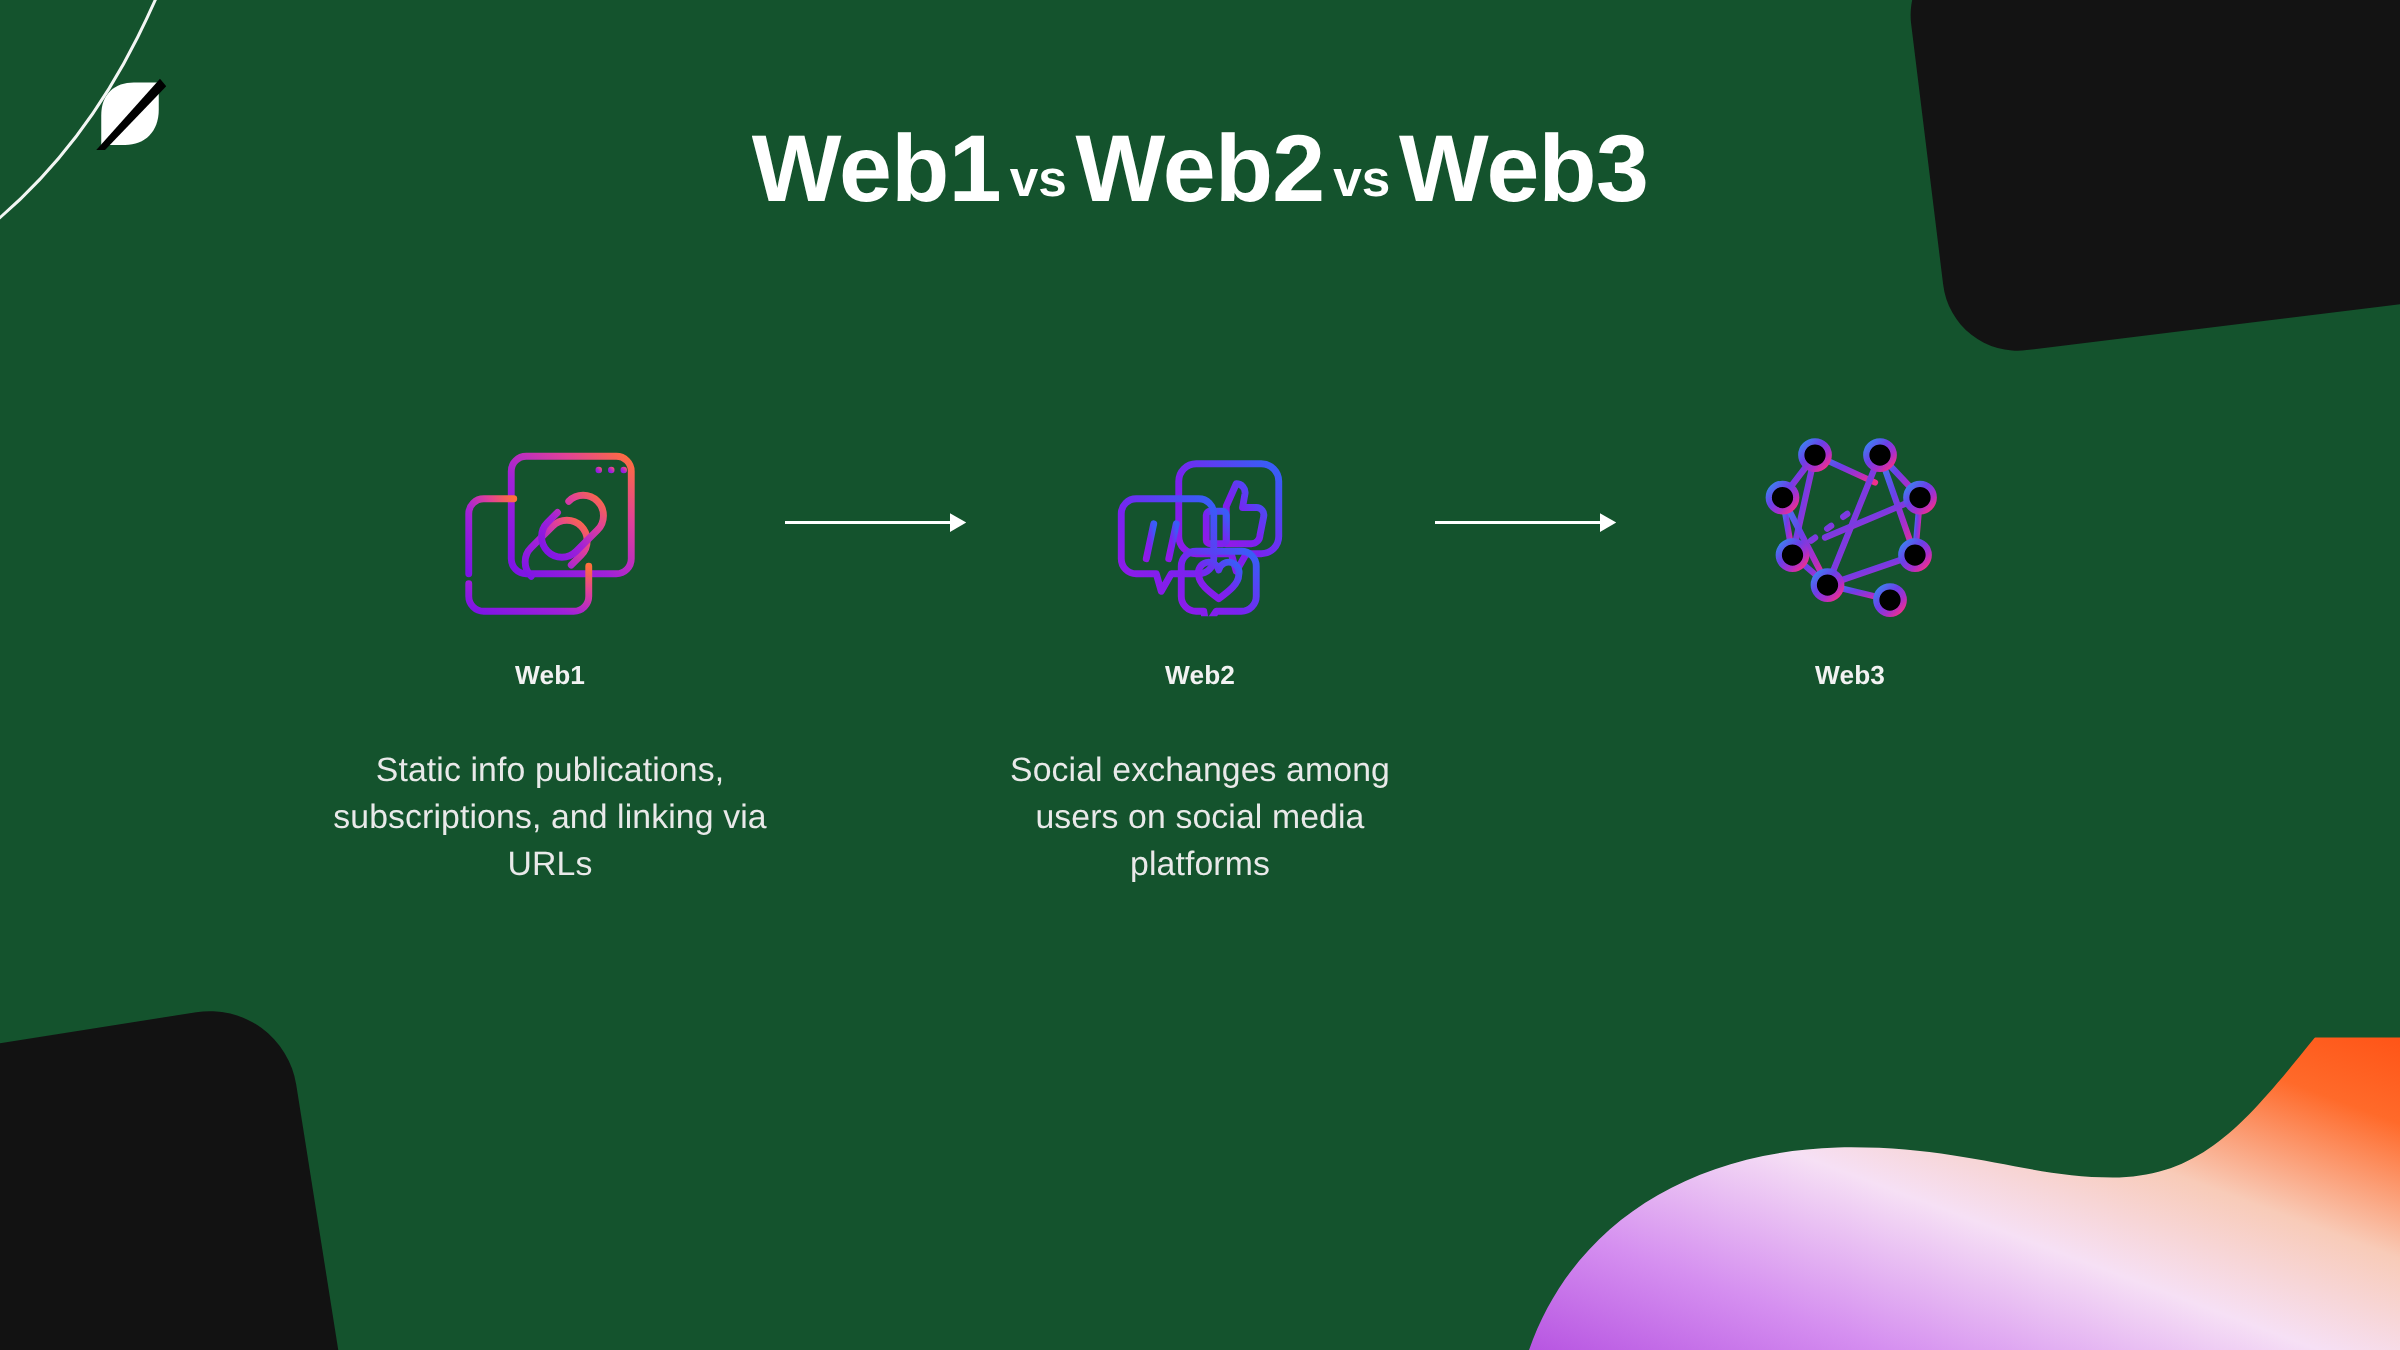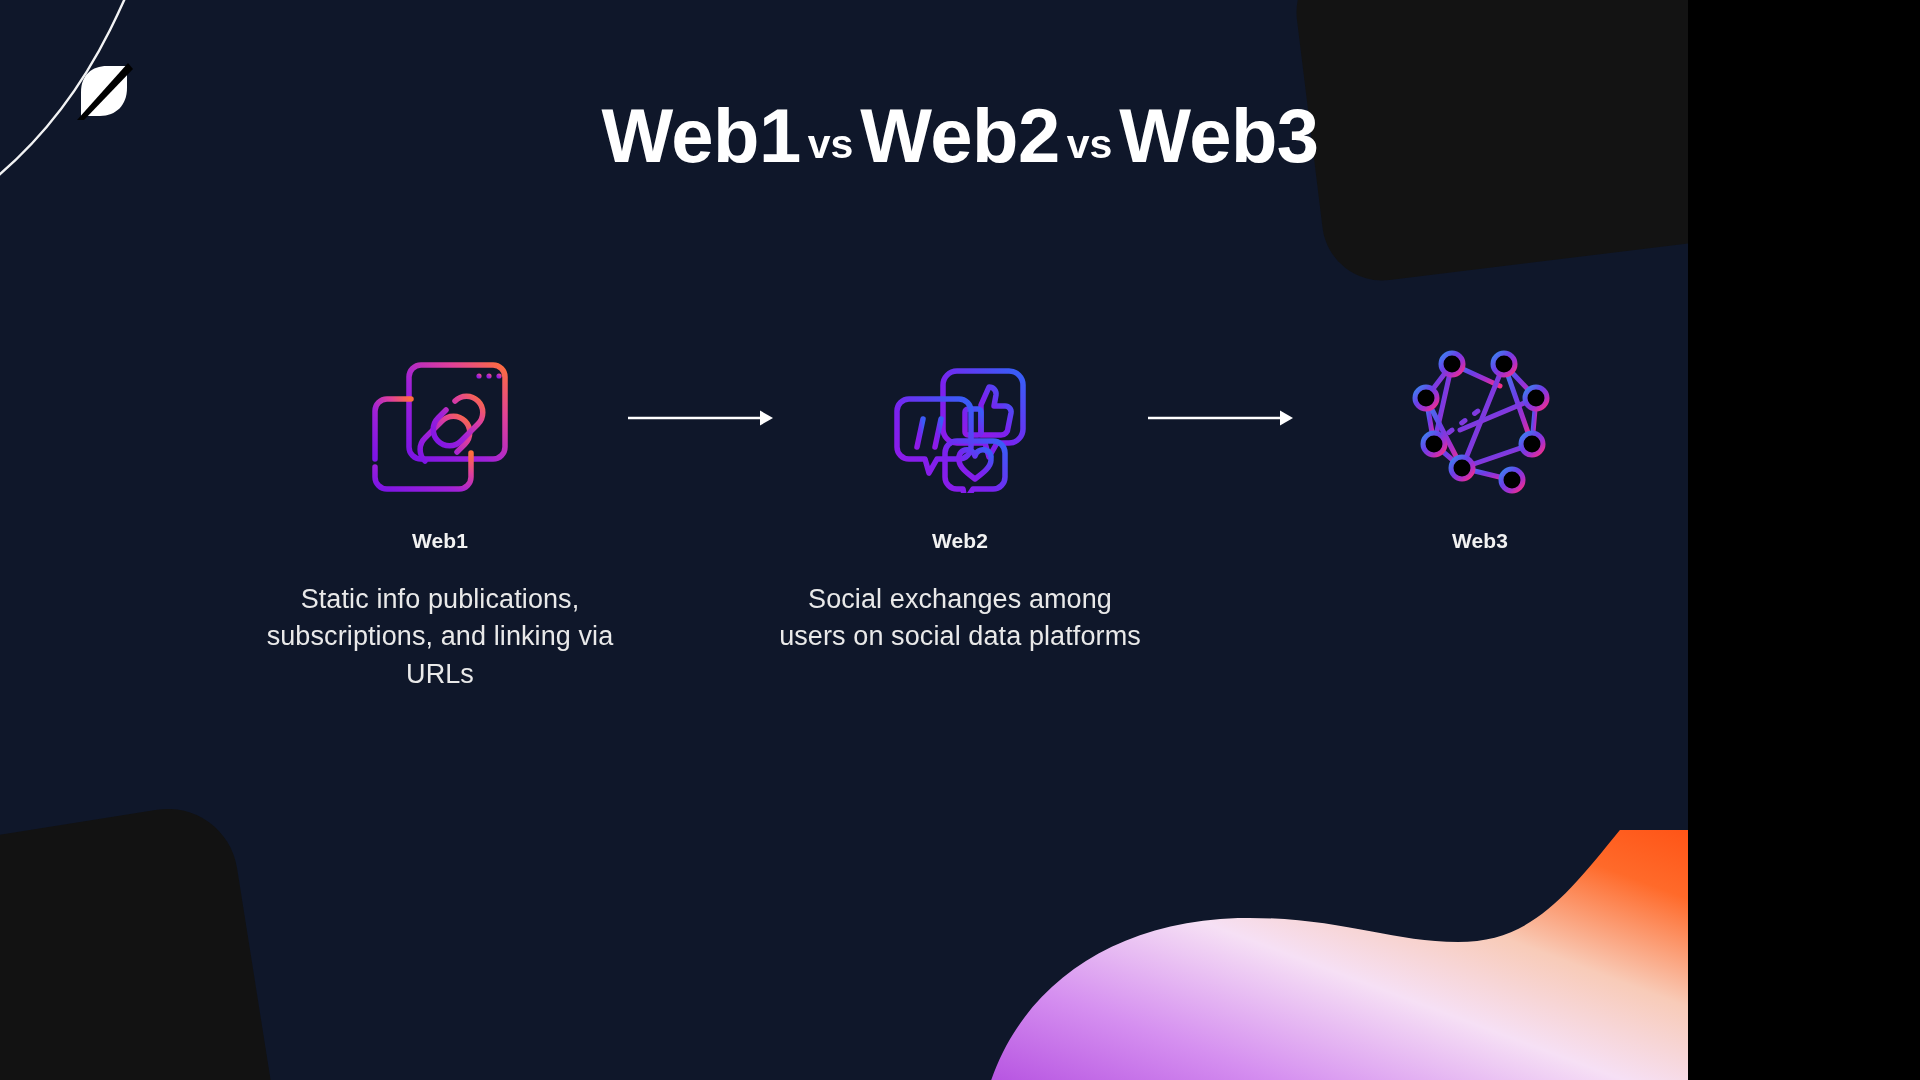--- a/index.html
+++ b/index.html
@@ -5,22 +5,22 @@
 <style>
   * { margin:0; padding:0; box-sizing:border-box; }
   html, body {
     width:1920px; height:1080px;
     background:#000000;
     overflow:hidden;
     font-family:"Liberation Sans", sans-serif;
   }
   #slide {
     position:relative;
-    width:1688px; height:1080px;
-    background:#0f172a;
+    width:1920px; height:1080px;
+    background:#14532d;
     overflow:hidden;
   }
 
   
   .deco { position:absolute; pointer-events:none; }
 
   #deco-tr {
     top:-70px; right:-90px;
     width:470px; height:330px;
     background:#131313;
@@ -73,21 +73,21 @@
   .col { width:390px; display:flex; flex-direction:column; align-items:center; }
   .icon-wrap { height:175px; display:flex; align-items:center; justify-content:center; }
   .col-label {
     margin-top:24px;
     color:#f2f2f2;
     font-weight:700;
     font-size:21px;
     letter-spacing:0.1px;
   }
   .col-desc {
-    margin-top:28px;
+    margin-top:45px;
     color:#e9e9e9;
     font-weight:400;
     font-size:27px;
     line-height:1.38;
     text-align:center;
     letter-spacing:0.1px;
   }
 
   .arrow-wrap {
     width:150px;
@@ -216,21 +216,21 @@
             <line x1="26" y1="96" x2="60" y2="96"></line>
 
             <path d="M72 98 L108 98 A12 12 0 0 1 120 110 L120 134 A12 12 0 0 1 108 146 L88 146
                      L80 158 L78 146 L72 146 A12 12 0 0 1 60 134 L60 110 A12 12 0 0 1 72 98 Z"></path>
             <path d="M90 136 C82 130 74 124 74 117 A8 8 0 0 1 90 113 A8 8 0 0 1 106 117
                      C106 124 98 130 90 136 Z"></path>
           </g>
         </svg>
       </div>
       <div class="col-label">Web2</div>
-      <div class="col-desc">Social exchanges among users on social data platforms</div>
+      <div class="col-desc">Social exchanges among users on social media platforms</div>
     </div>
 
     <div class="arrow-wrap">
       <svg width="145" height="22" viewBox="0 0 145 22">
         <line x1="0" y1="11" x2="132" y2="11" stroke="#ffffff" stroke-width="2.4"></line>
         <path d="M132 3.5 L145 11 L132 18.5 Z" fill="#ffffff"></path>
       </svg>
     </div>
 
     <div class="col">

